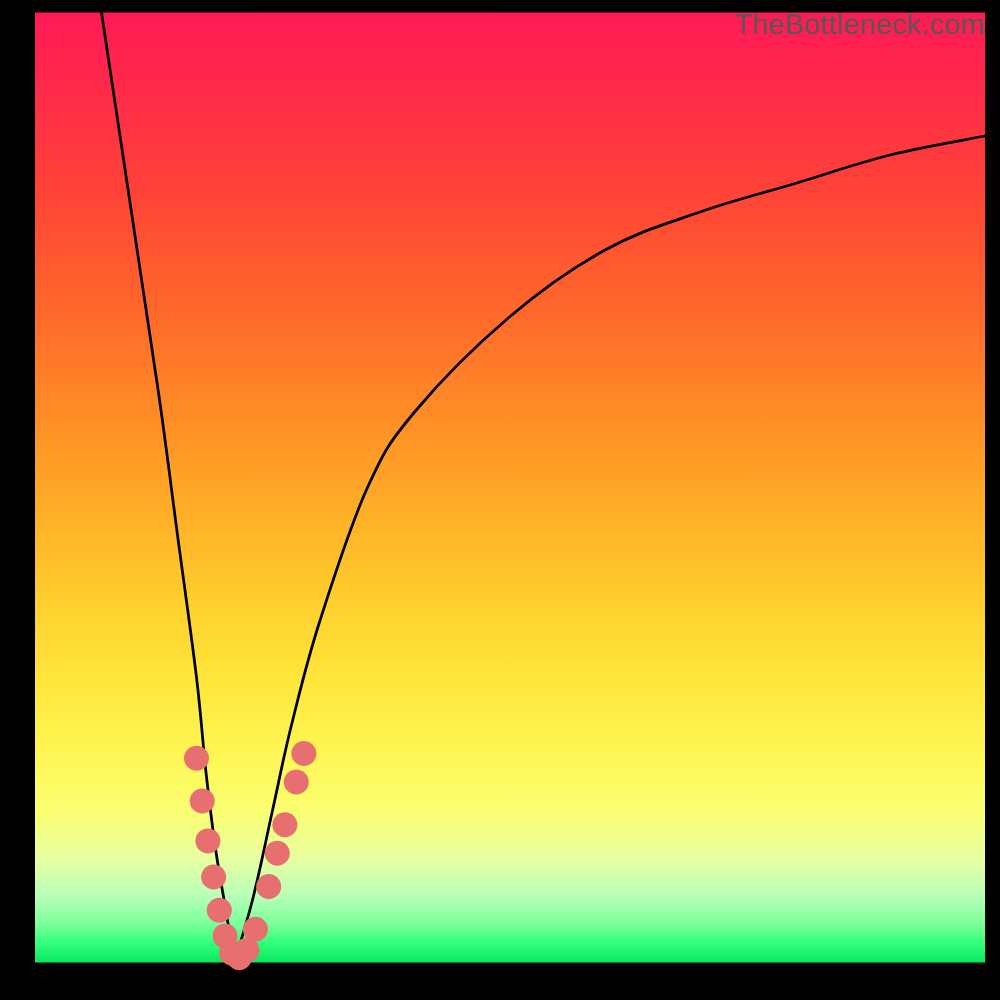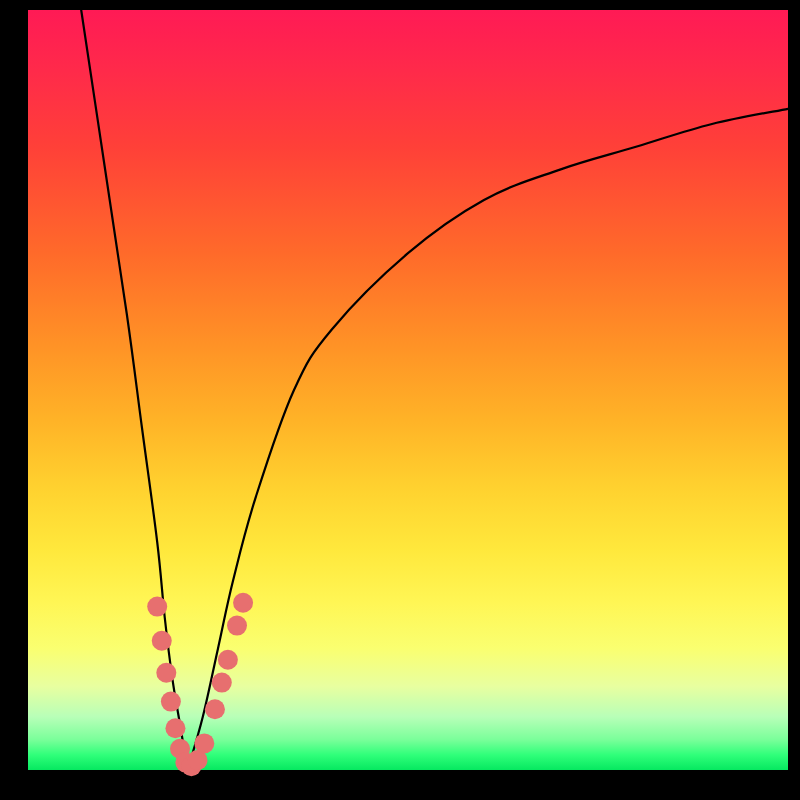--- a/index.html
+++ b/index.html
@@ -85,14 +85,15 @@
           <circle cx="176.32" cy="733.40" r="10" fill="#e76f6f"></circle>
           <circle cx="186.96" cy="699.20" r="10" fill="#e76f6f"></circle>
           <circle cx="193.80" cy="672.60" r="10" fill="#e76f6f"></circle>
           <circle cx="199.88" cy="649.80" r="10" fill="#e76f6f"></circle>
           <circle cx="209.00" cy="615.60" r="10" fill="#e76f6f"></circle>
           <circle cx="215.08" cy="592.80" r="10" fill="#e76f6f"></circle>
         </g>
     </svg>
   </div>
 
+  <div class="watermark">TheBottleneck.com</div>
 
 </div>
 
 </body></html>

